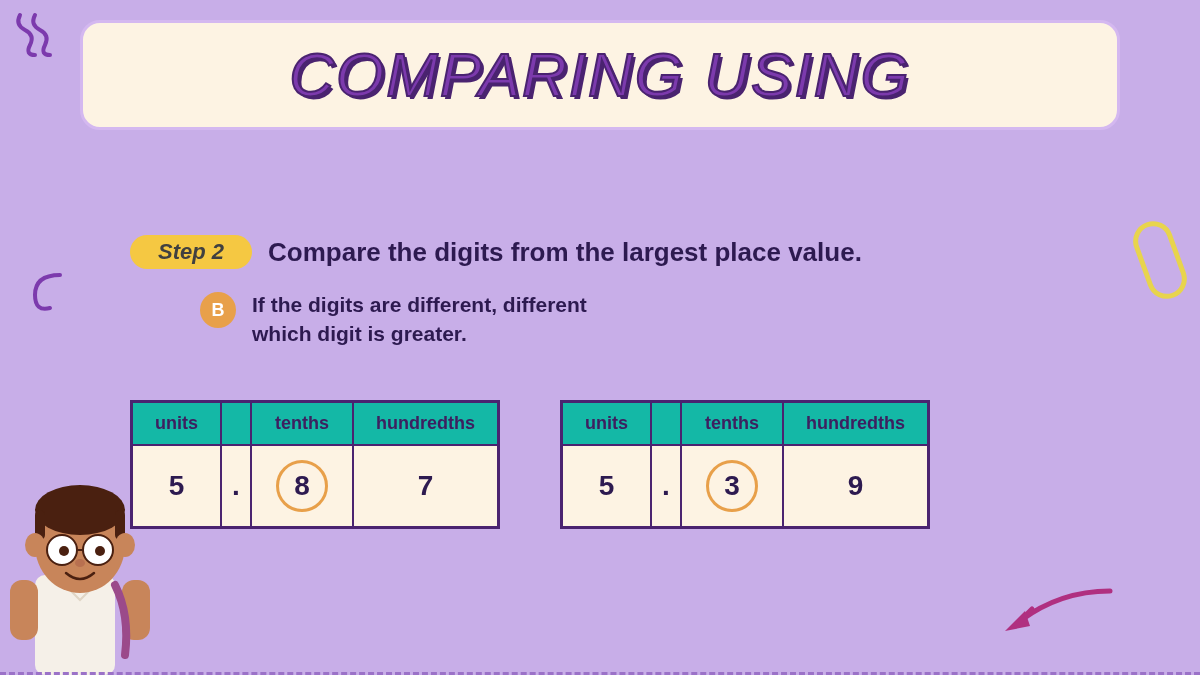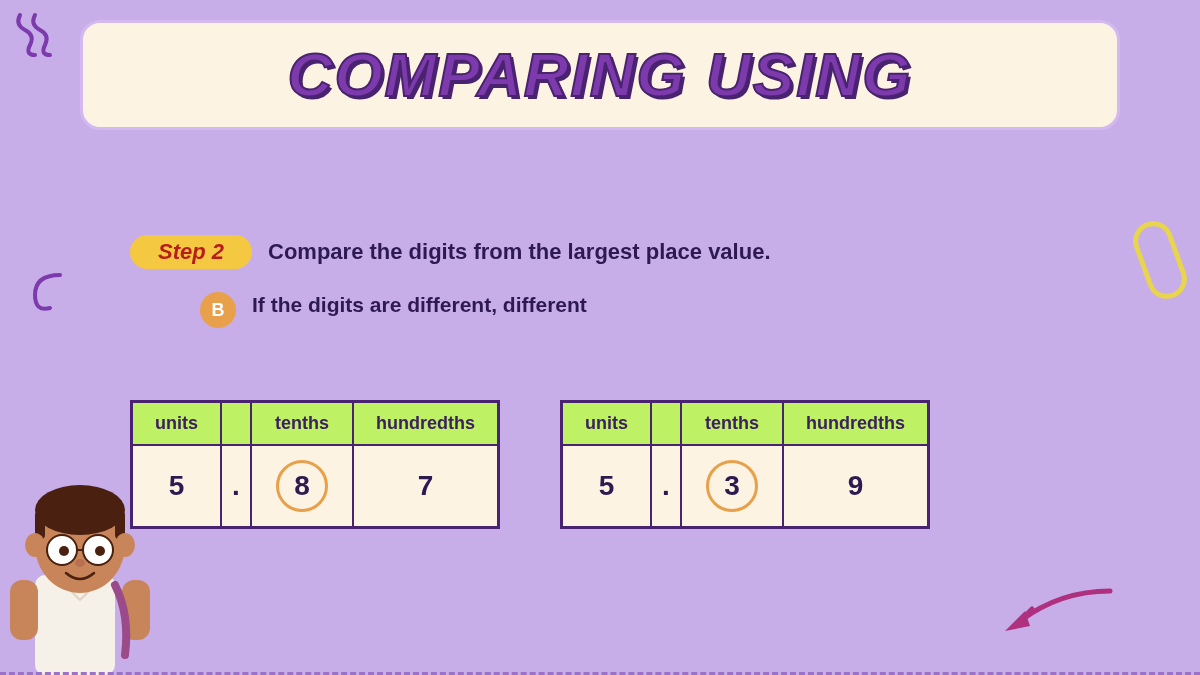--- a/index.html
+++ b/index.html
@@ -68,21 +68,21 @@
       right: 80px;
       background-color: #fdf3e3;
       border-radius: 20px;
       border: 3px solid #d4b8f0;
       padding: 18px 30px;
       text-align: center;
     }
 
     .title-text {
       font-size: 62px;
-      font-weight: 700;
+      font-weight: 400;
       color: #7c3aad;
       text-transform: uppercase;
       letter-spacing: 2px;
       line-height: 1.1;
       -webkit-text-stroke: 2px #4a2370;
       text-shadow: 3px 3px 0 #4a2370;
       font-style: italic;
     }
 
     
@@ -94,27 +94,27 @@
       align-items: center;
       gap: 16px;
     }
 
     .step-badge {
       background-color: #f5c842;
       border-radius: 17px;
       padding: 4px 28px;
       font-size: 22px;
       font-weight: 900;
-      color: #b91c1c;
+      color: #404040;
       font-style: italic;
       white-space: nowrap;
     }
 
     .step-description {
-      font-size: 22px;
+      font-size: 26px;
       font-weight: 700;
       color: #2d1a50;
     }
 
     
     .substep-section {
       position: absolute;
       top: 290px;
       left: 200px;
       display: flex;
@@ -154,21 +154,21 @@
       gap: 60px;
       align-items: flex-start;
     }
 
     .place-value-table {
       border-collapse: collapse;
       border: 3px solid #4a2370;
     }
 
     .place-value-table th {
-      background-color: #bef264;
+      background-color: #14b8a6;
       color: #3d2060;
       font-weight: 800;
       font-size: 18px;
       padding: 10px 22px;
       border: 2px solid #4a2370;
       text-align: center;
     }
 
     .place-value-table td {
       background-color: #fdf3e3;
@@ -251,20 +251,21 @@
 
 <div class="step-section">
   <span class="step-badge">Step 2</span>
   <span class="step-description">Compare the digits from the largest place value.</span>
 </div>
 
 <div class="substep-section">
   <div class="substep-badge">B</div>
   <div class="substep-text">
     <span>If the digits are different, different</span><br>
+    <span>which digit is greater.</span>
   </div>
 </div>
 
 <div class="tables-area">
 
   <table class="place-value-table">
     <thead>
       <tr>
         <th>units</th>
         <th class="dot-header"></th>

